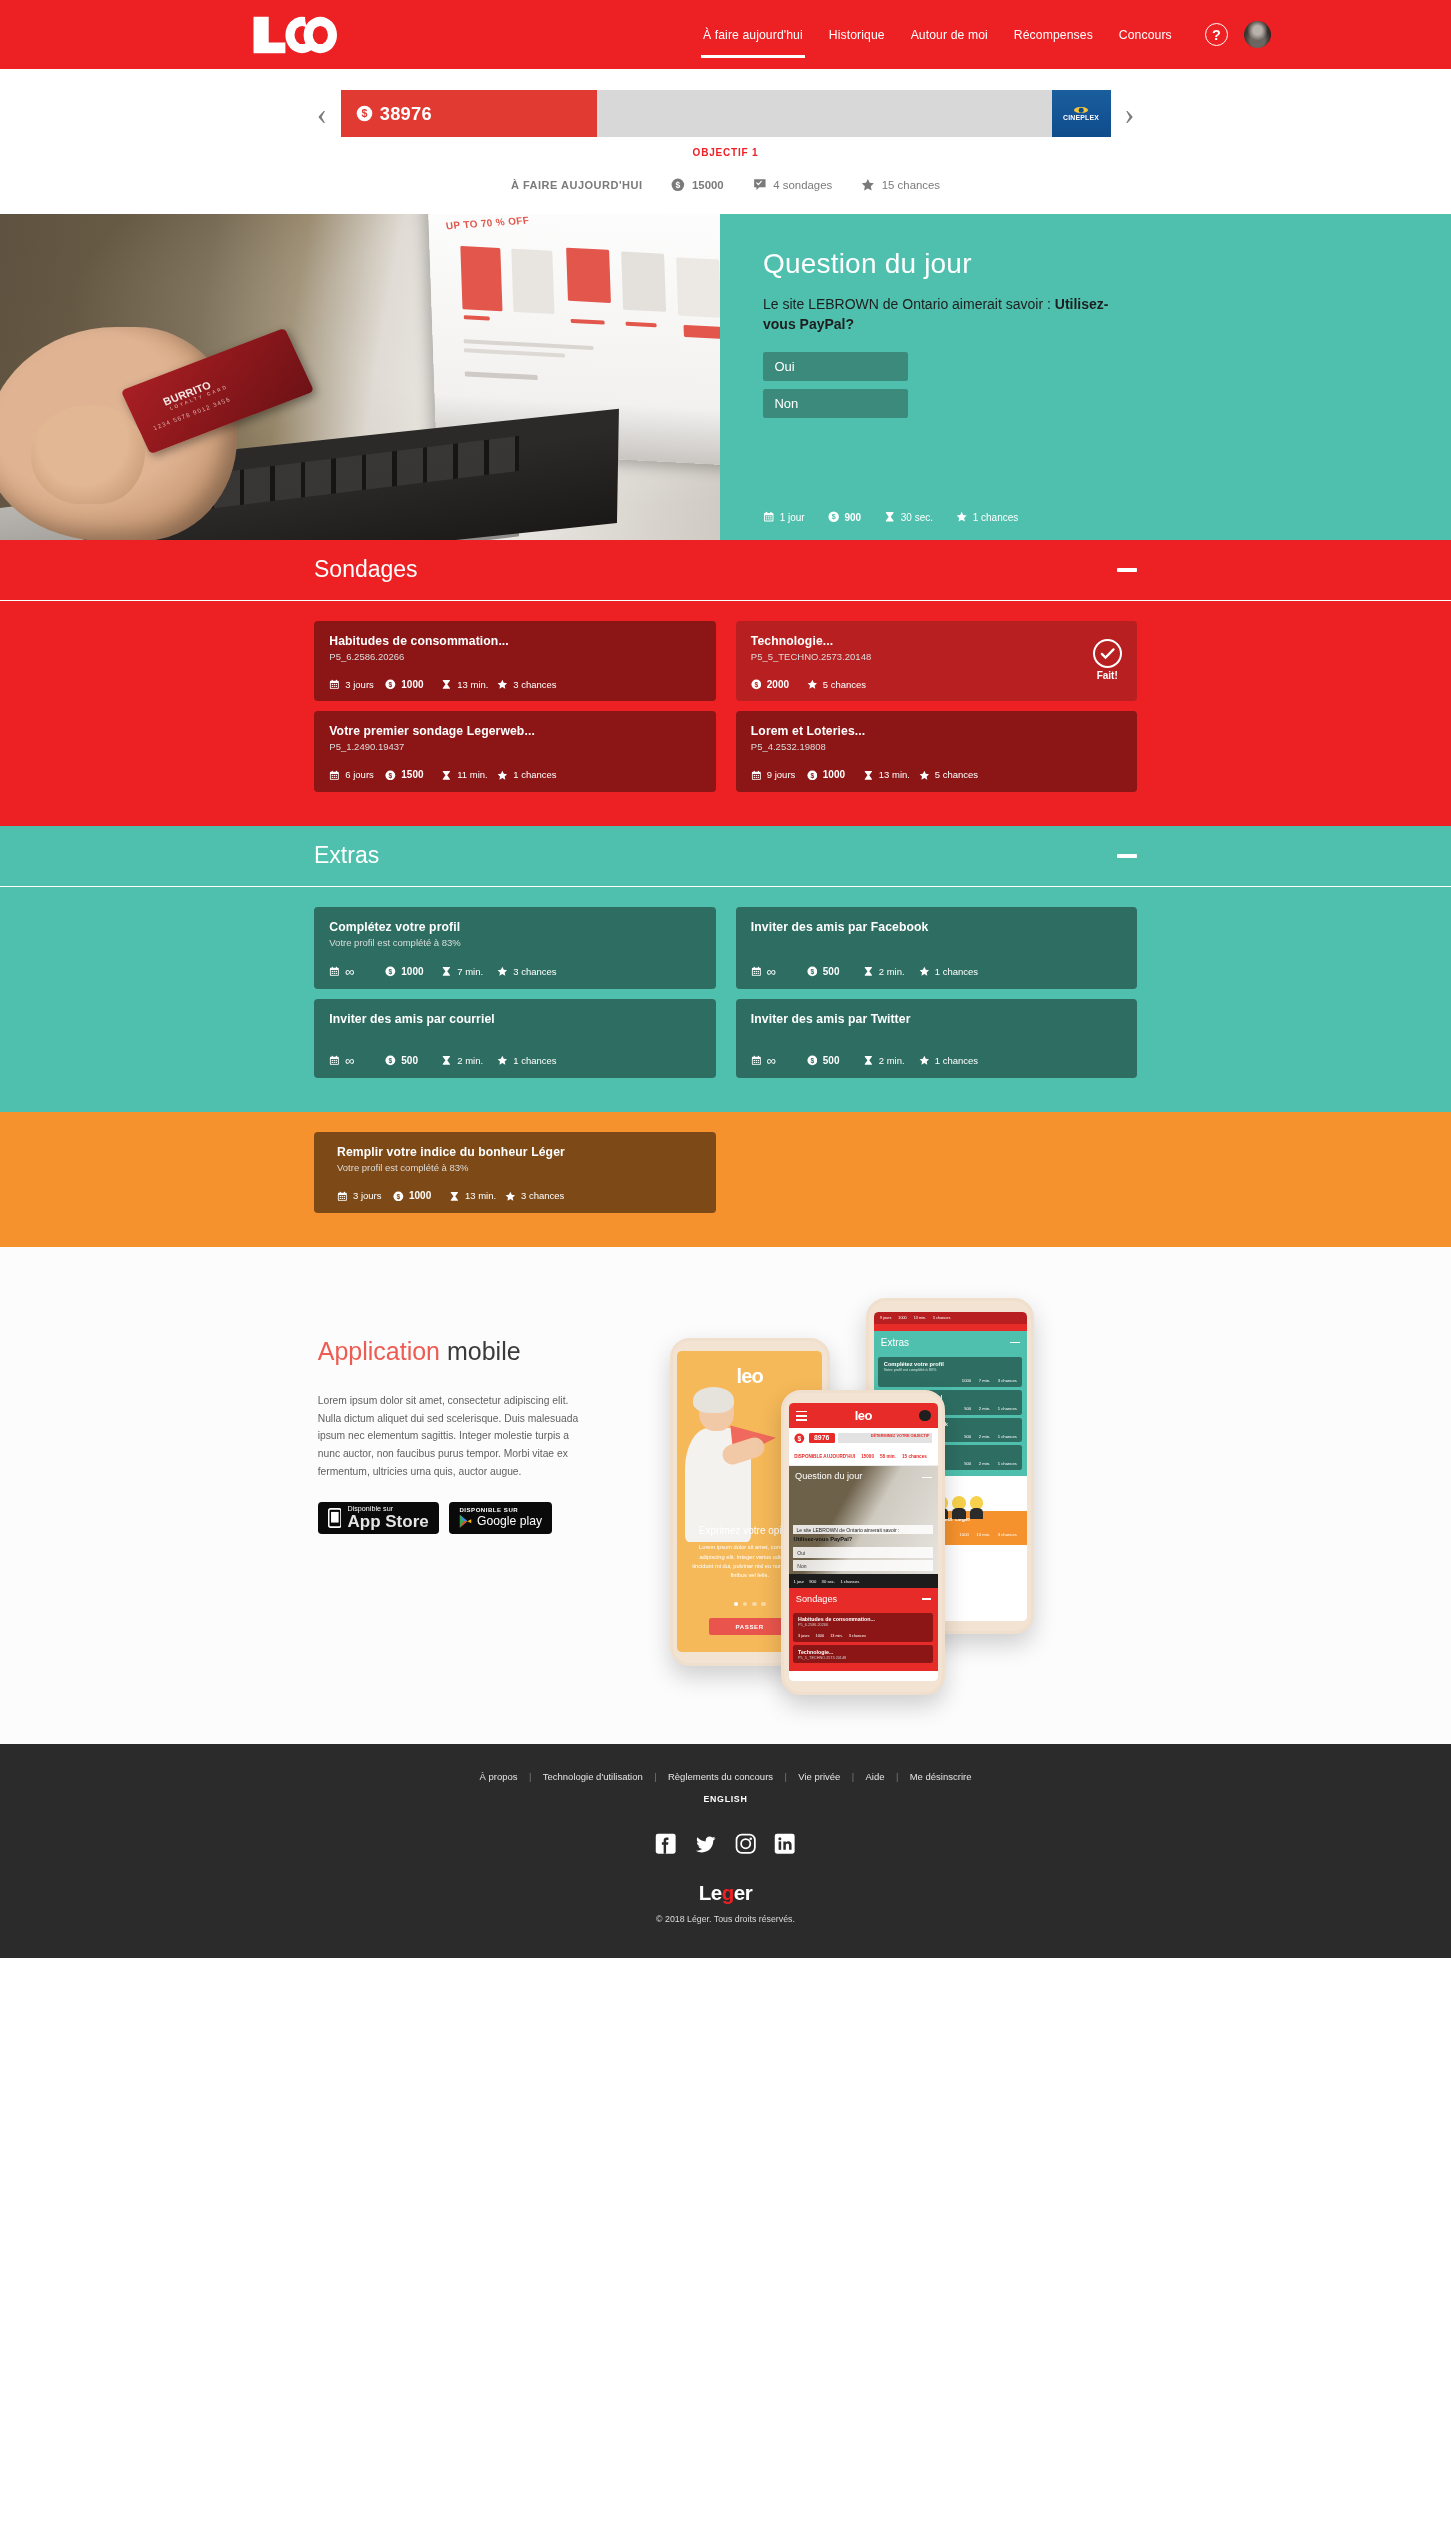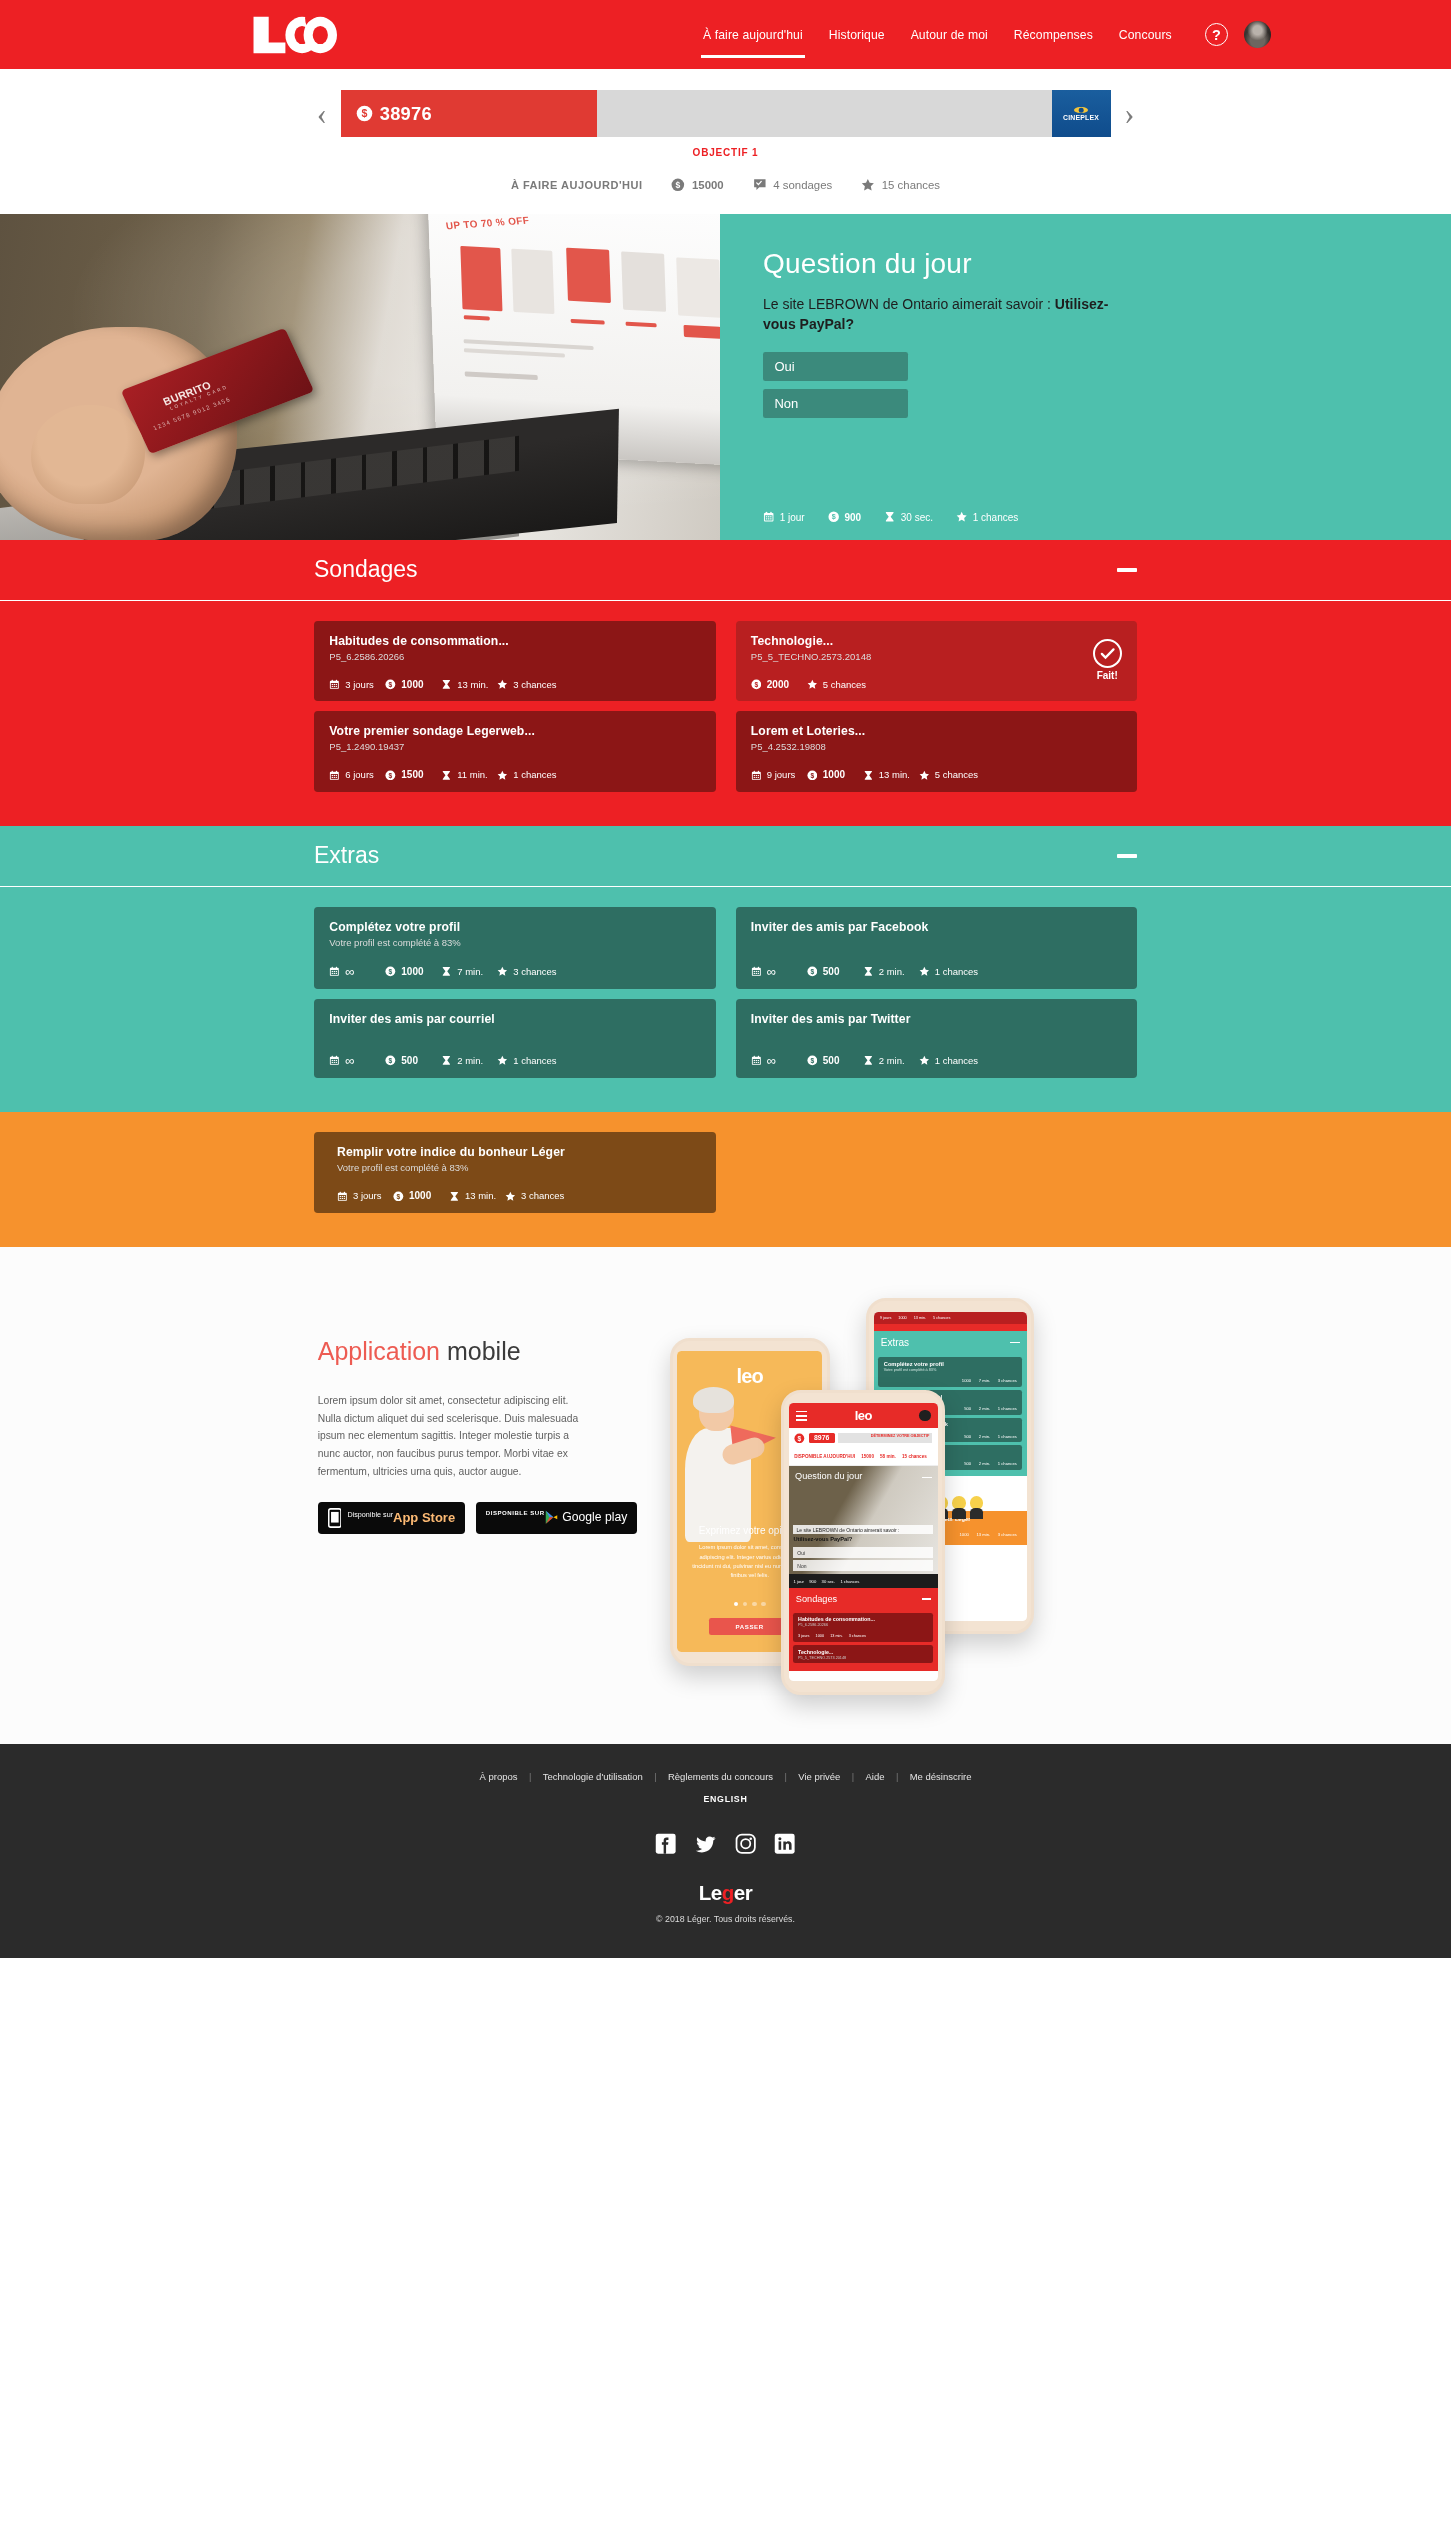--- a/index.html
+++ b/index.html
@@ -373,23 +373,23 @@
     margin-top: 26px;
     font-size: 10.3px; line-height: 1.72; color: #5f5f5f;
     max-width: 268px;
   }
   .badges { margin-top: 21.4px; display: flex; gap: 10.7px; }
   .badge {
     height: 32px; background: #0a0a0a; border-radius: 3.8px;
     display: flex; align-items: center; gap: 6.1px;
     padding: 0 10px; cursor: pointer;
   }
-  .badge .bt { display: flex; flex-direction: row; line-height: 1.02; }
+  .badge .bt { display: flex; flex-direction: column; line-height: 1.02; }
   .badge .bt .s { color: #fff; font-size: 7.2px; }
-  .badge .bt .l { color: #fdba74; font-size: 13px; font-weight: bold; }
+  .badge .bt .l { color: #e5e5e5; font-size: 17px; font-weight: bold; }
   .badge .bt .su { color: #fff; font-size: 6.1px; font-weight: bold; letter-spacing: 0.5px; }
   .badge .bt .lg { color: #fff; font-size: 12.2px; }
 
   .phones { width: 488px; height: 404px; position: relative; }
   .phone {
     position: absolute;
     background: #f3e3d2;
     border: 3.8px solid #f0dfcd;
     border-radius: 20px;
     box-shadow: 0 10.7px 23px rgba(0,0,0,.18);

